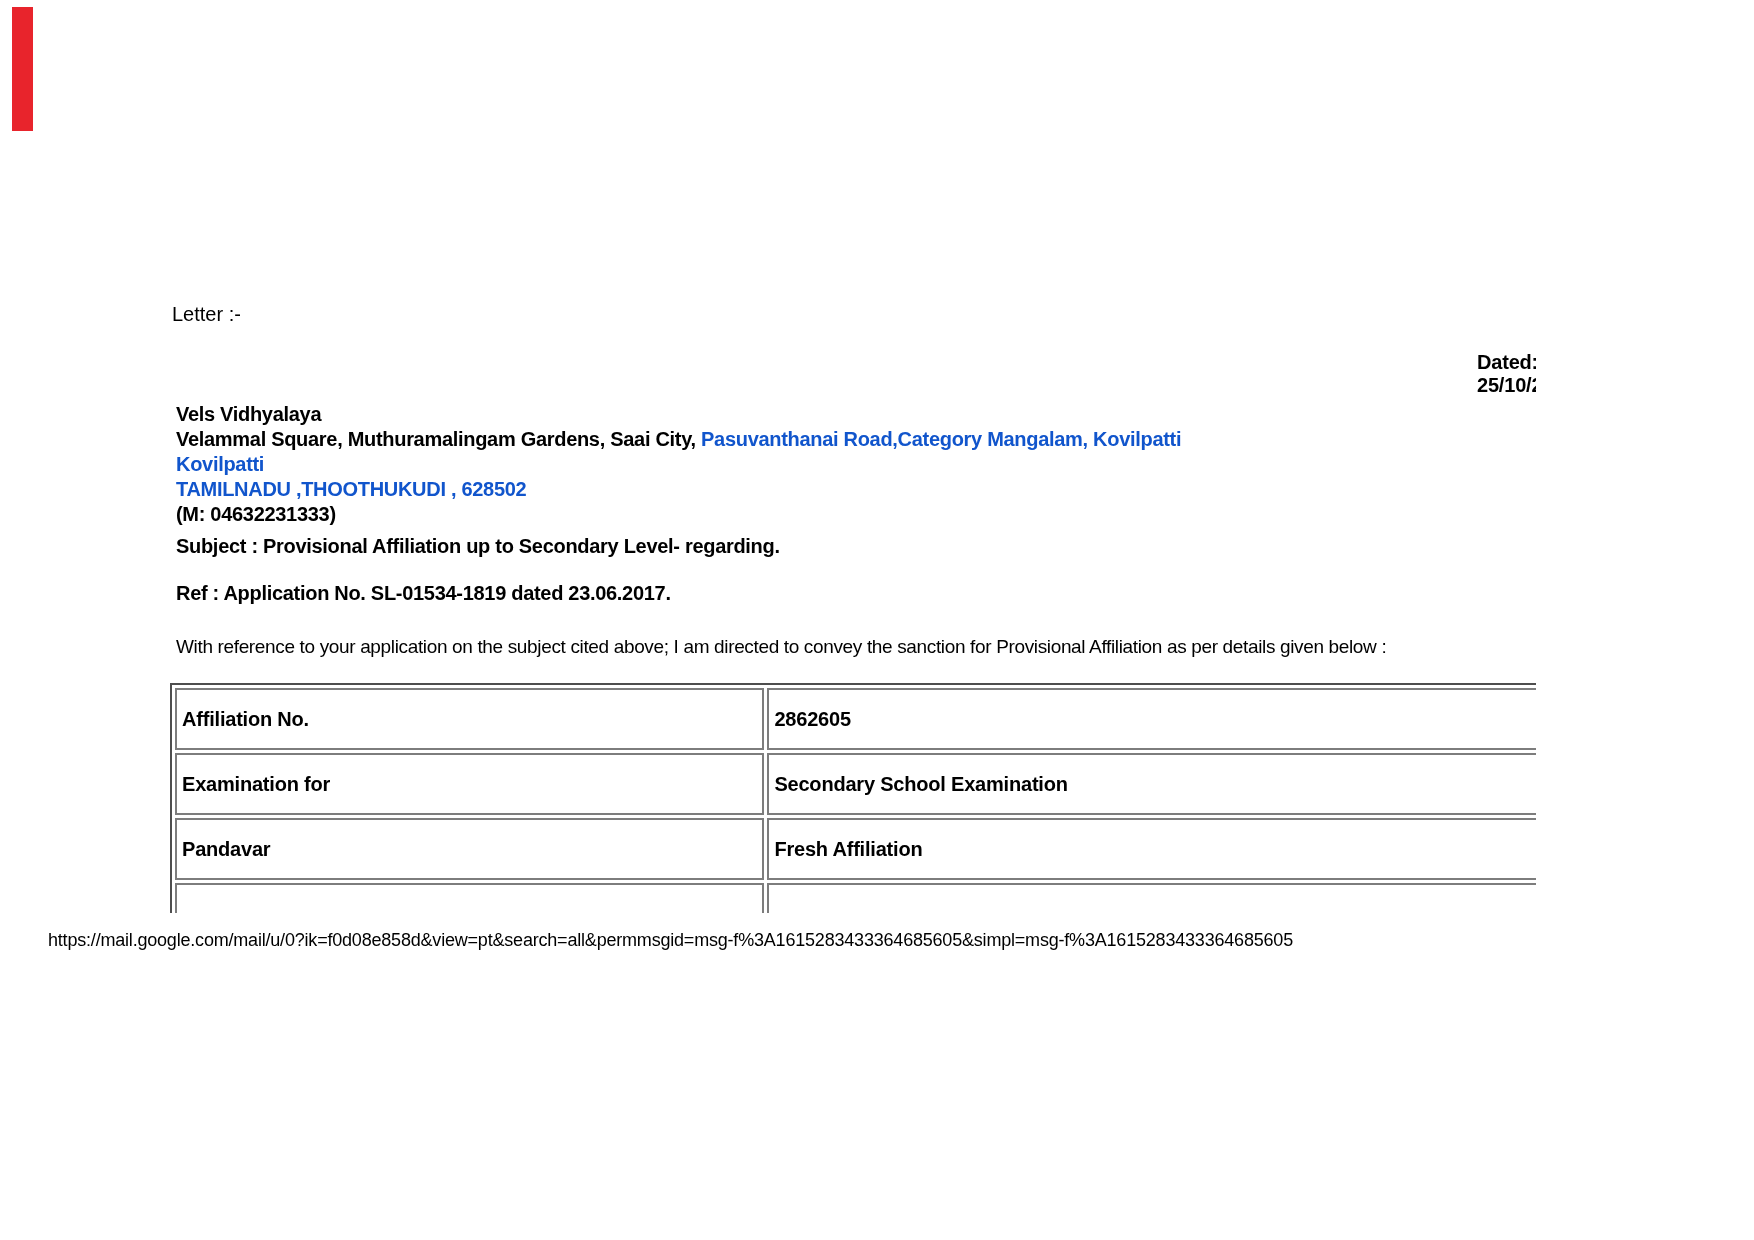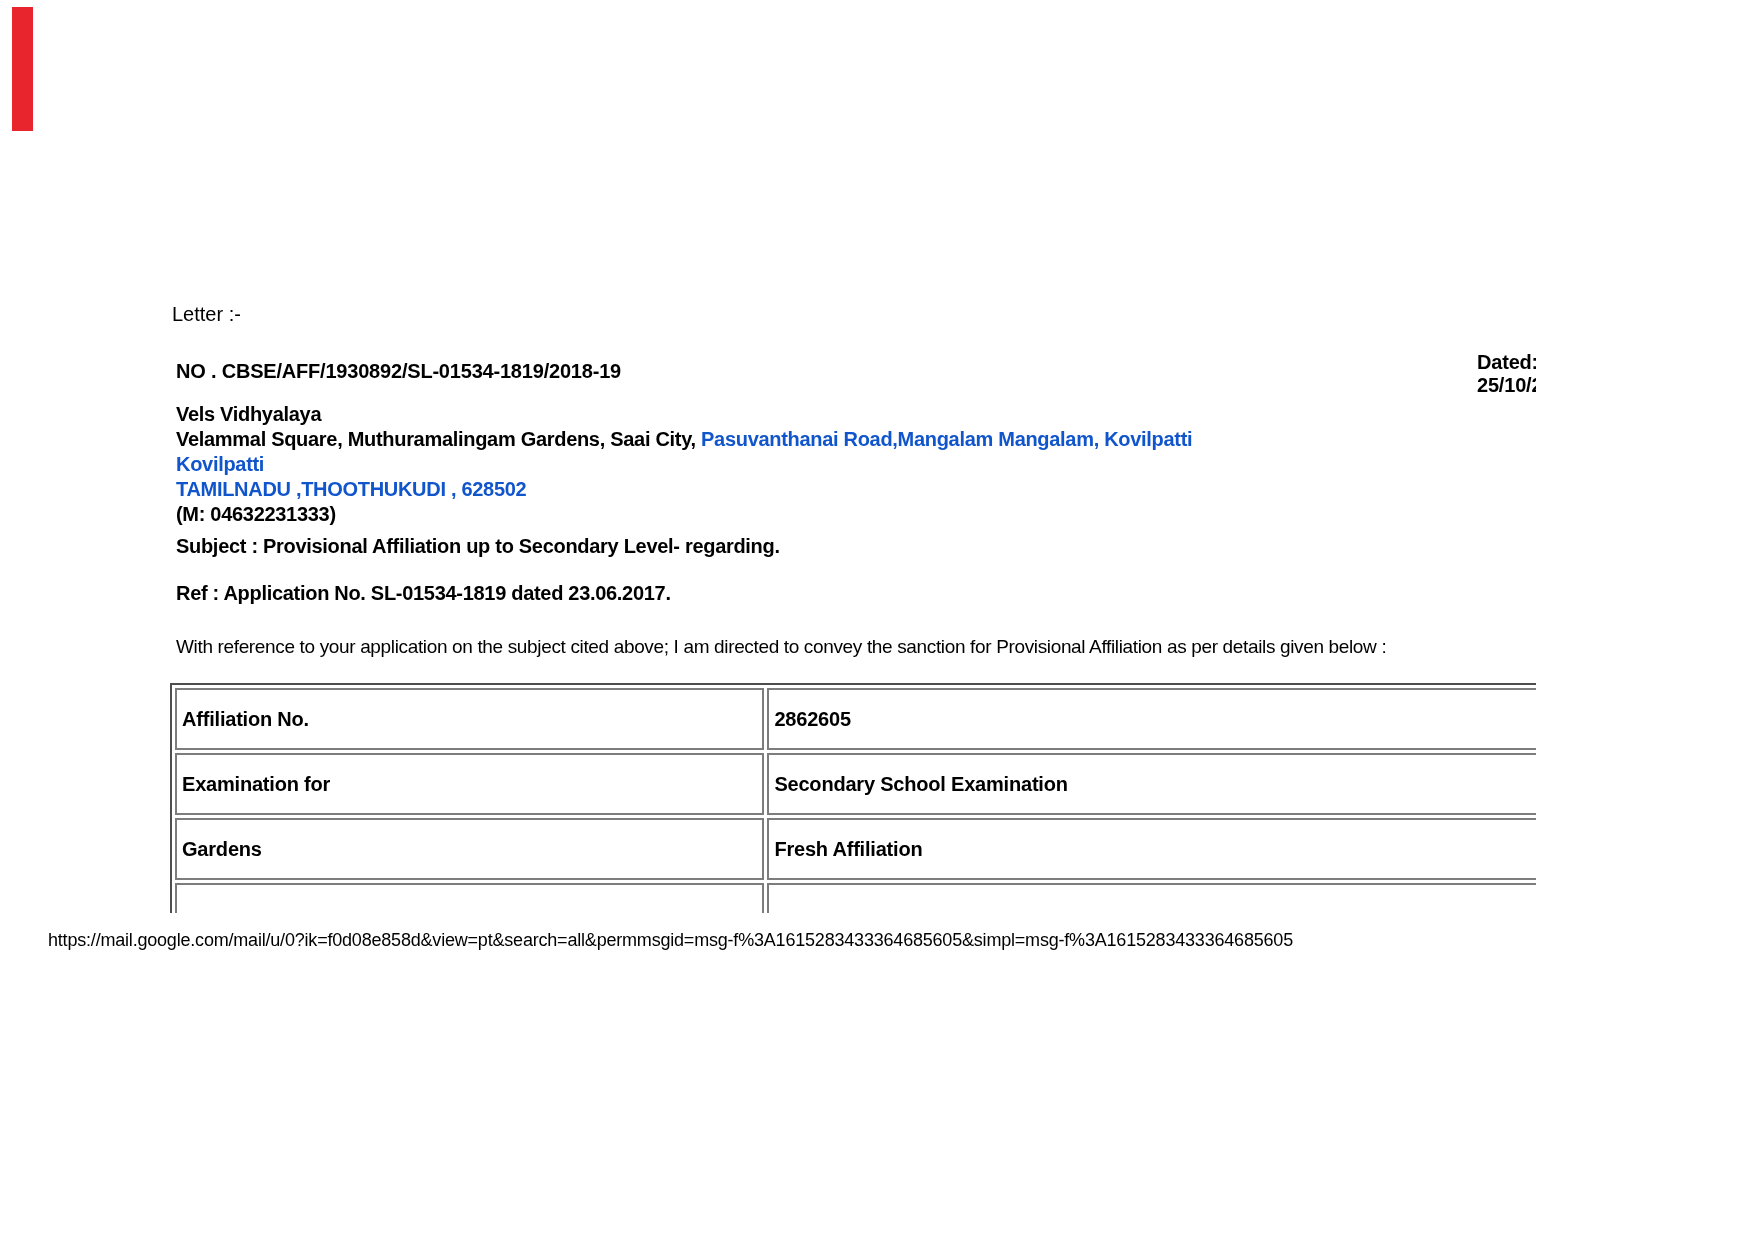--- a/index.html
+++ b/index.html
@@ -59,30 +59,29 @@
 </style>
 </head>
 <body>
 
 <div class="page">
 
   <div class="red-mark"></div>
 
   <div class="abs letter-label">Letter :-</div>
 
-  <div class="abs ref-no b t20">NO . CBSE/AFF/1930892/SL-01534-1819/2018-19</div>
 
   <div class="abs dated b t20">
     <div>Dated:</div>
     <div>25/10/2018</div>
   </div>
 
   <div class="abs address b t20">
     <div>Vels Vidhyalaya</div>
-    <div><span>Velammal Square, Muthuramalingam Gardens, Saai City, </span><span class="blue">Pasuvanthanai Road,Mangalam Mangalam, Kovilpatti</span></div>
+    <div><span>Velammal Square, Muthuramalingam Gardens, Saai City, </span><span class="blue">Pasuvanthanai Road,Category Mangalam, Kovilpatti</span></div>
     <div class="blue">Kovilpatti</div>
     <div class="blue">TAMILNADU ,THOOTHUKUDI , 628502</div>
     <div>(M: 04632231333)</div>
   </div>
 
   <div class="abs subject-line b t20">Subject : Provisional Affiliation up to Secondary Level- regarding.</div>
 
   <div class="abs ref-line b t20">Ref : Application No. SL-01534-1819 dated 23.06.2017.</div>
 
   <div class="abs body-para t19">With reference to your application on the subject cited above; I am directed to convey the sanction for Provisional Affiliation as per details given below :</div>
@@ -92,21 +91,21 @@
       <tbody>
         <tr>
           <td class="c1">Affiliation No.</td>
           <td class="c2">2862605</td>
         </tr>
         <tr>
           <td class="c1">Examination for</td>
           <td class="c2">Secondary School Examination</td>
         </tr>
         <tr>
-          <td class="c1">Gardens</td>
+          <td class="c1">Pandavar</td>
           <td class="c2">Fresh Affiliation</td>
         </tr>
         <tr>
           <td class="c1"></td>
           <td class="c2"></td>
         </tr>
       </tbody>
     </table>
   </div>
 

